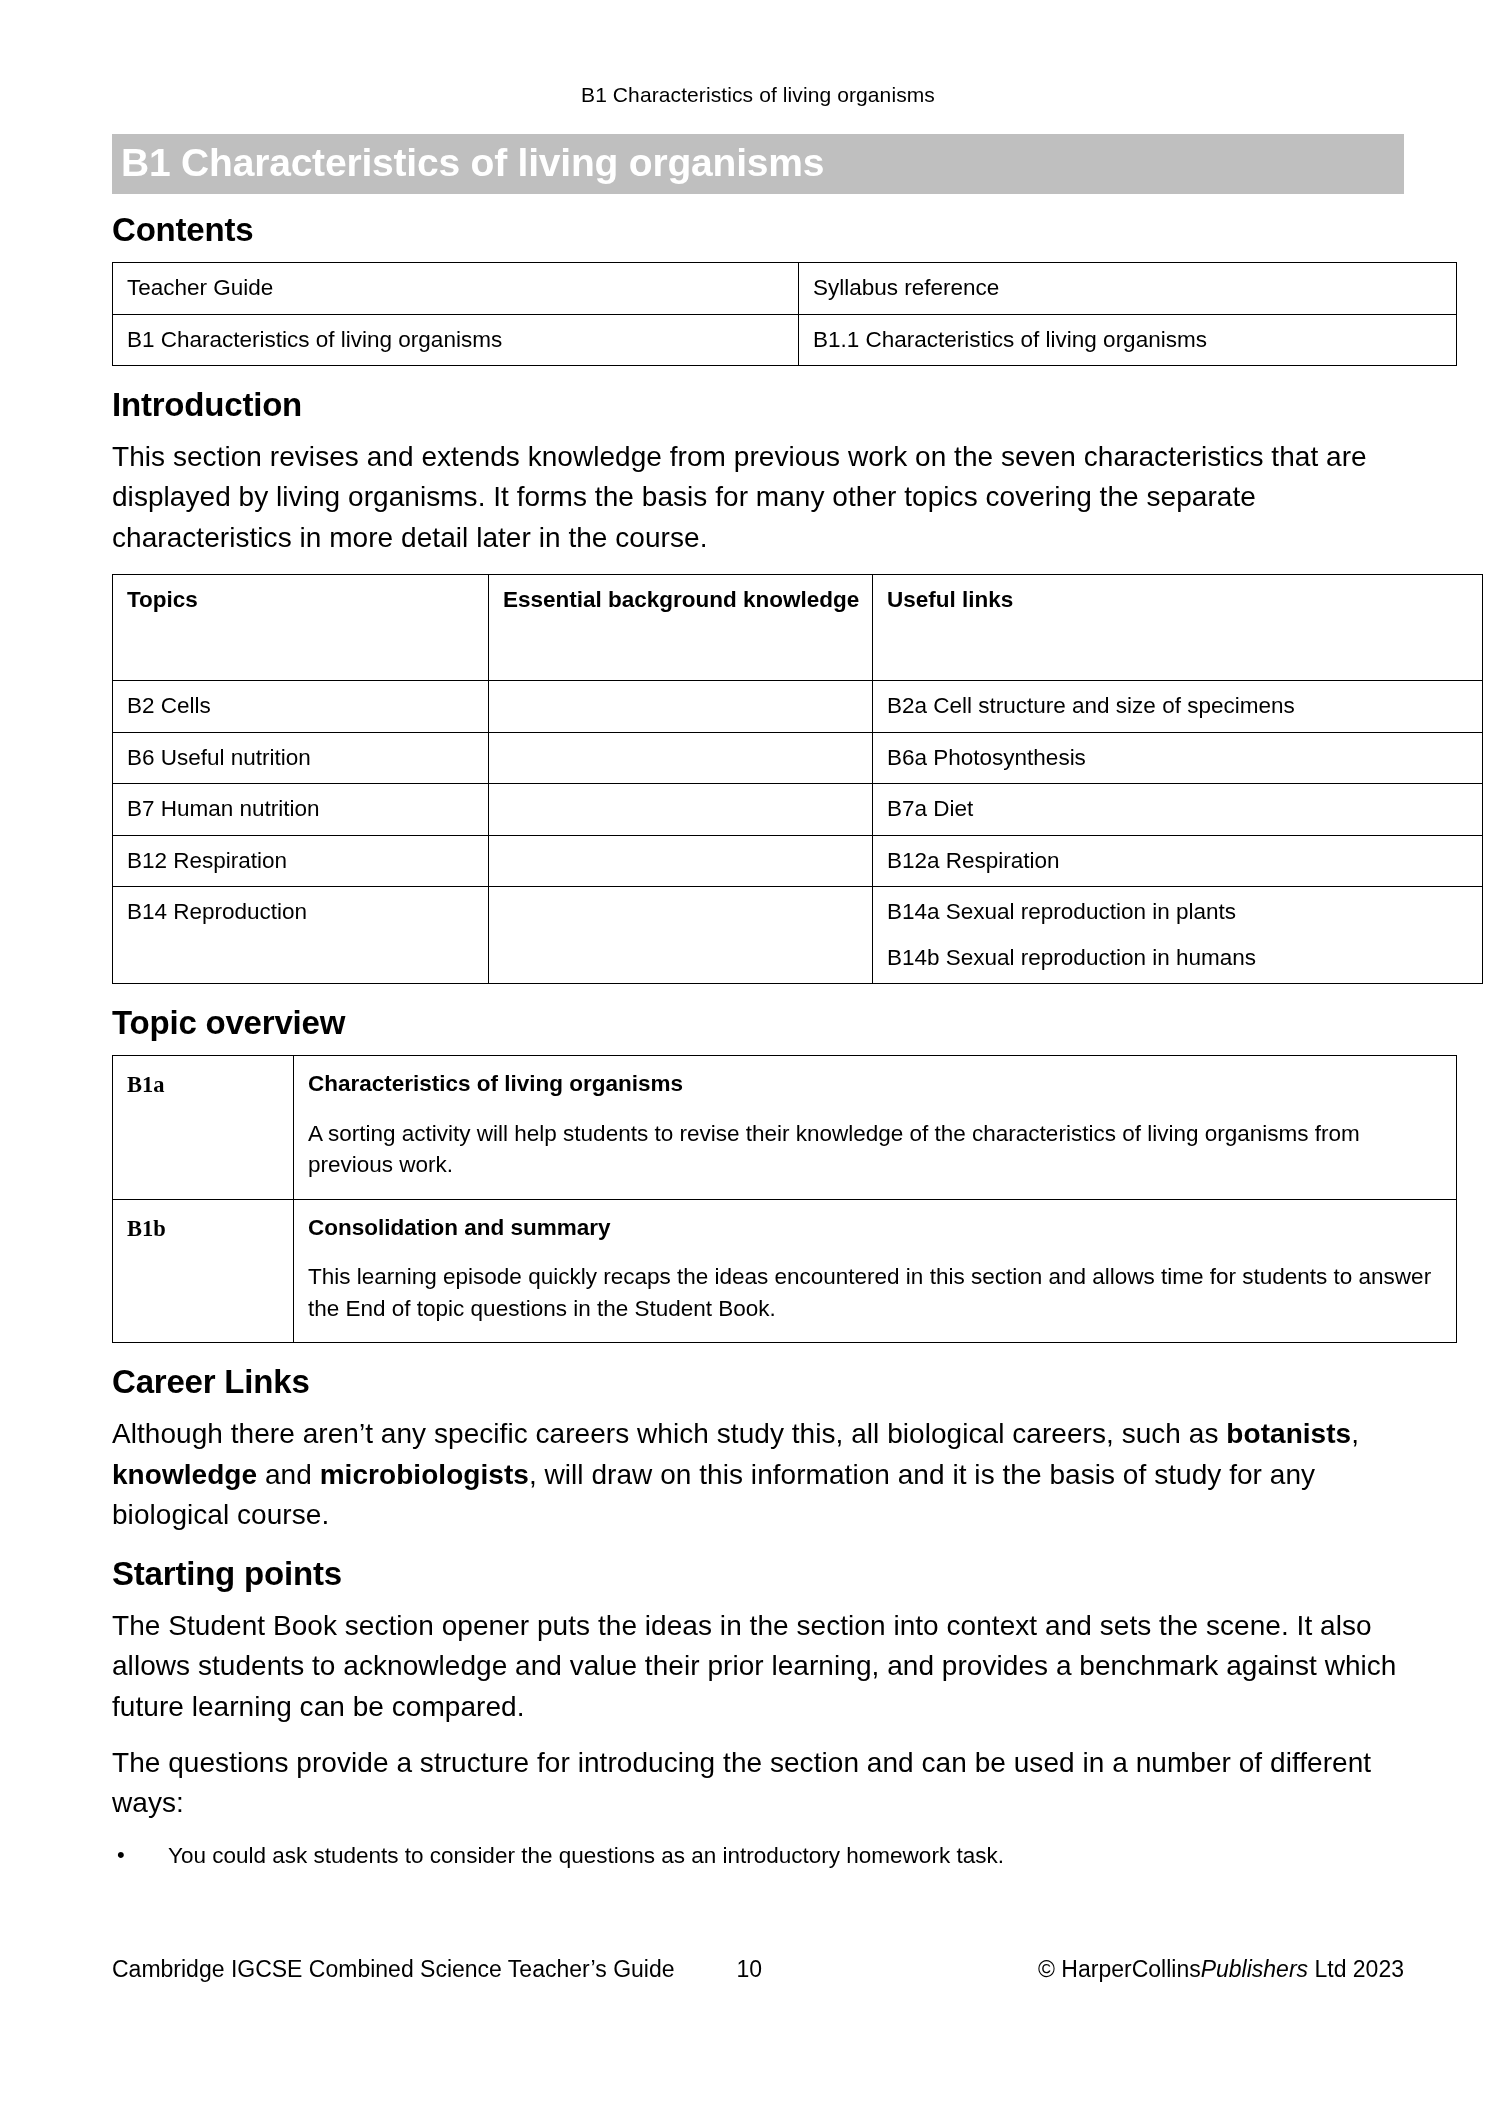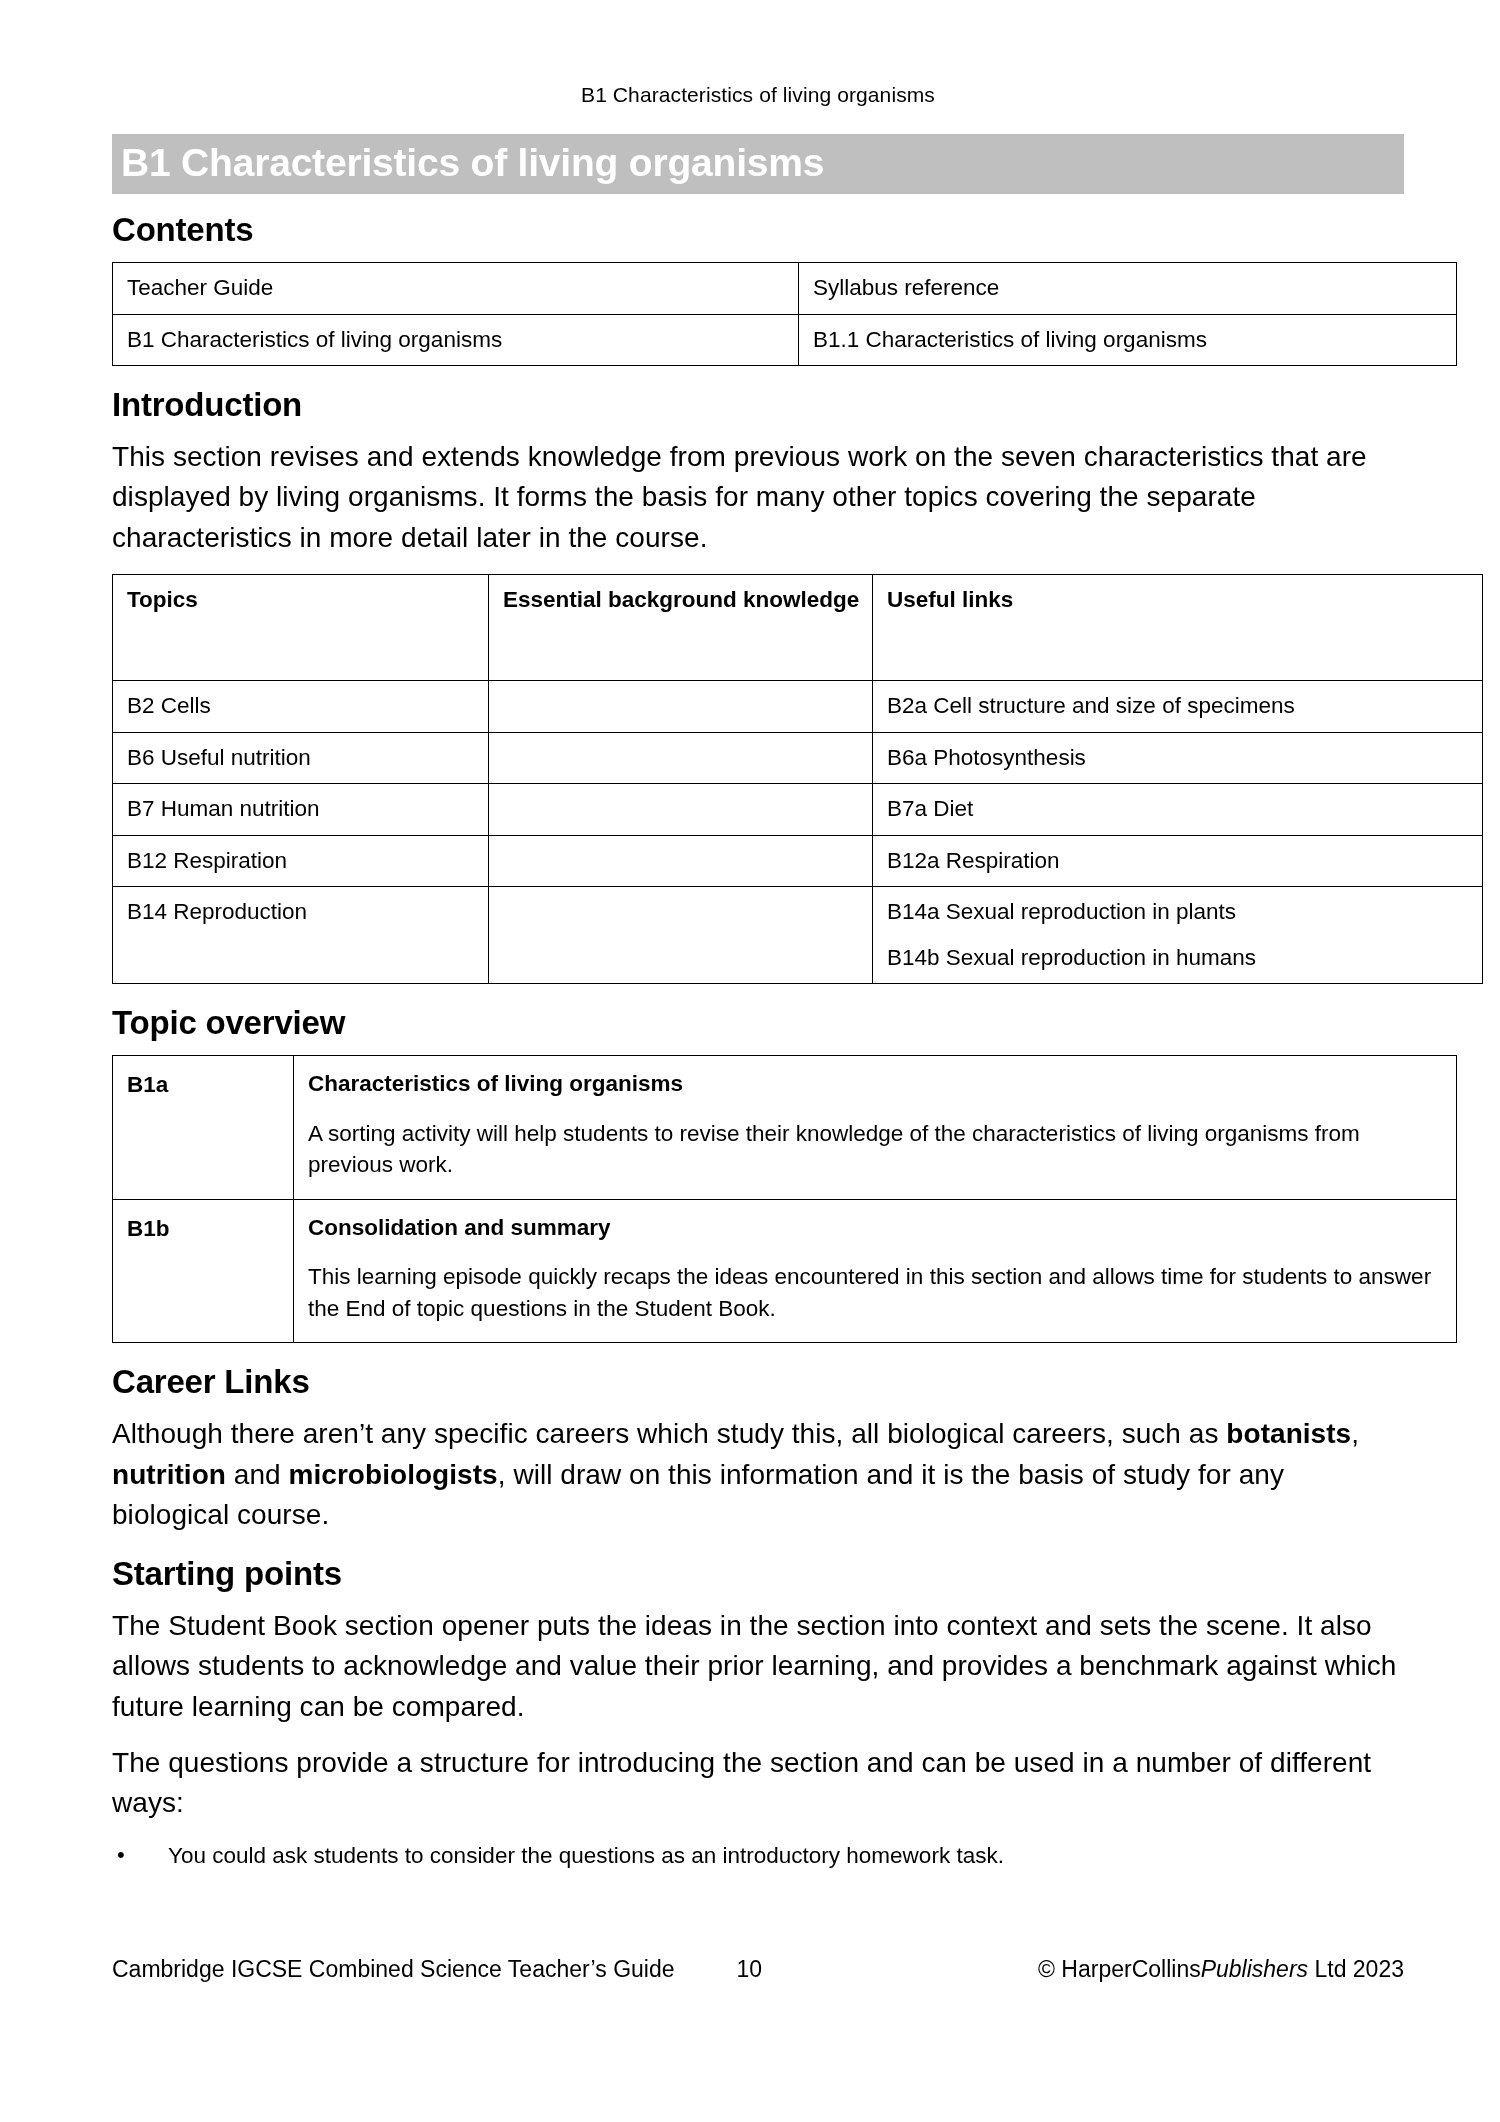--- a/index.html
+++ b/index.html
@@ -111,21 +111,21 @@
   .tbl-contents td:nth-child(2) { width: 632px; }
   .tbl-contents td { padding-top: 12px; padding-bottom: 13px; }
 
   
   .tbl-links td:nth-child(1) { width: 350px; }
   .tbl-links td:nth-child(2) { width: 358px; }
   .tbl-links td:nth-child(3) { width: 584px; }
   .tbl-links tr.header-row td { padding-bottom: 65px; }
 
   
-  .tbl-overview td:nth-child(1) { width: 155px; }
+  .tbl-overview td:nth-child(1) { width: 155px; font-family: Liberation Serif, serif; }
   .tbl-overview td:nth-child(2) { width: 1137px; }
   .tbl-overview td.body-cell { padding-top: 12px; padding-bottom: 18px; }
   .tbl-overview .ov-title { font-weight: bold; margin: 0 0 18px 0; }
   .tbl-overview .ov-desc  { margin: 0; }
   .tbl-overview td.code-cell { padding-top: 13px; }
 
   .cell-line { display: block; }
   .cell-line + .cell-line { margin-top: 14px; }
 
   
@@ -233,21 +233,21 @@
           <td class="hdr code-cell">B1b</td>
           <td class="body-cell">
             <p class="ov-title">Consolidation and summary</p>
             <p class="ov-desc">This learning episode quickly recaps the ideas encountered in this section and allows time for students to answer the End of topic questions in the Student Book.</p>
           </td>
         </tr>
       </tbody>
     </table>
 
     <h2 class="section-heading tight">Career Links</h2>
-    <p class="body-text"><span>Although there aren’t any specific careers which study this, all biological careers, such as </span><b>botanists</b><span>, </span><b>nutrition</b><span> and </span><b>microbiologists</b><span>, will draw on this information and it is the basis of study for any biological course.</span></p>
+    <p class="body-text"><span>Although there aren’t any specific careers which study this, all biological careers, such as </span><b>botanists</b><span>, </span><b>knowledge</b><span> and </span><b>microbiologists</b><span>, will draw on this information and it is the basis of study for any biological course.</span></p>
 
     <h2 class="section-heading tight">Starting points</h2>
     <p class="body-text">The Student Book section opener puts the ideas in the section into context and sets the scene. It also allows students to acknowledge and value their prior learning, and provides a benchmark against which future learning can be compared.</p>
     <p class="body-text">The questions provide a structure for introducing the section and can be used in a number of different ways:</p>
 
     <ul class="bullets">
       <li>
         <span class="bullet-mark">•</span>
         <span>You could ask students to consider the questions as an introductory homework task.</span>
       </li>

